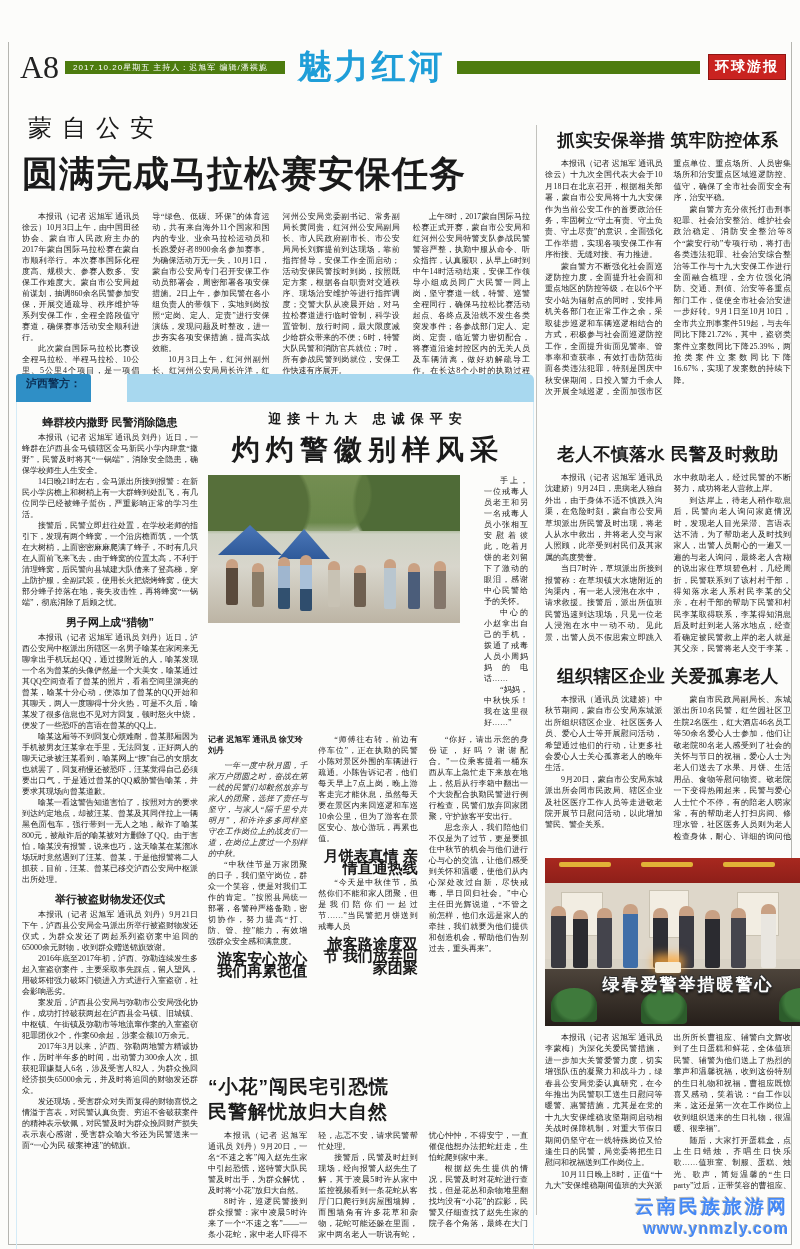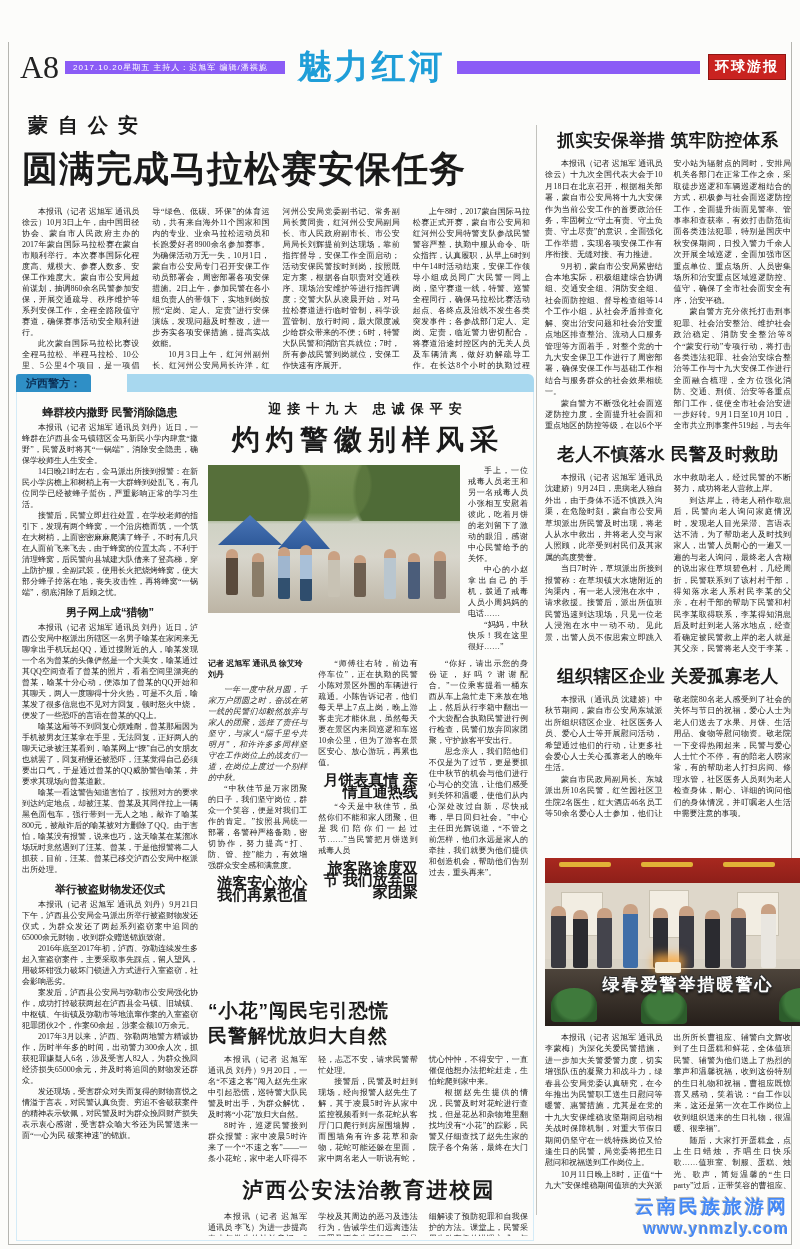--- a/index.html
+++ b/index.html
@@ -3,53 +3,53 @@
 <meta charset="utf-8">
 <style>
   html,body{margin:0;padding:0;}
   body{width:800px;height:1249px;background:#f4f4f2;font-family:"Liberation Serif",serif;}
   .page{position:relative;width:800px;height:1249px;background:#fcfcfa;color:#1a1a1a;overflow:hidden;}
   .frame{position:absolute;left:8px;right:8px;top:42px;bottom:4px;border-left:1px solid #b5b5b0;border-right:1px solid #b5b5b0;border-bottom:1px solid #b5b5b0;pointer-events:none;}
 
   
   header{position:absolute;left:20px;right:14px;top:44px;height:46px;display:flex;align-items:center;}
   .pnum{font-size:32px;line-height:32px;font-family:"Liberation Serif",serif;color:#222;margin-right:6px;}
-  .rule{height:13px;background:#8b5cf6;}
+  .rule{height:13px;background:#4d7c0f;}
   .rule.left{flex:1.05;display:flex;align-items:center;color:#fff;font-size:8px;letter-spacing:1px;padding-left:8px;white-space:nowrap;overflow:hidden;font-family:"Liberation Sans",sans-serif;}
   .rule.right{flex:1.2;}
   .banner{font-family:"Liberation Sans",sans-serif;font-weight:900;font-size:34px;color:#1f9ed8;letter-spacing:3px;margin:0 12px;white-space:nowrap;}
   .masthead{background:#c92320;color:#fff;font-family:"Liberation Sans",sans-serif;font-weight:900;font-size:14px;letter-spacing:2px;padding:3px 6px;margin-left:8px;border:1px solid #8f1512;white-space:nowrap;}
 
   .vdivider{position:absolute;left:536px;top:125px;bottom:34px;width:1px;background:#c2c2bd;}
 
   
   p{margin:0;text-indent:2em;text-align:justify;}
   .cols{text-align:justify;}
   .small{font-size:8px;line-height:11px;color:#222;}
 
   
   #marathon{position:absolute;left:22px;top:112px;width:508px;}
-  #marathon .kicker{font-family:"Liberation Sans",sans-serif;font-weight:700;font-size:20px;letter-spacing:10px;margin-left:6px;}
+  #marathon .kicker{font-family:"Liberation Sans",sans-serif;font-weight:400;font-size:24px;letter-spacing:10px;margin-left:6px;}
   #marathon h1{font-family:"Liberation Sans",sans-serif;font-weight:900;font-size:36px;letter-spacing:1px;margin:6px 0 12px 0;white-space:nowrap;}
   #marathon .body{column-count:4;column-gap:13px;height:168px;overflow:hidden;}
 
   
   #luxi{position:absolute;left:16px;top:374px;width:518px;height:868px;}
-  .luxi-bar{display:flex;height:18px;gap:36px;}
+  .luxi-bar{display:flex;height:28px;gap:36px;}
   .luxi-tab{background:#2f8fc6;color:#0b2f55;font-family:"Liberation Sans",sans-serif;font-weight:900;font-size:11px;line-height:18px;padding:0 10px;border-radius:3px 3px 0 0;}
   .luxi-bar-rest{flex:1;background:#a8d8ef;border-radius:0 6px 0 0;}
   .luxi-body{border:1px solid #d4ebf7;border-top:none;display:flex;gap:10px;padding:6px 5px 4px 5px;height:838px;overflow:hidden;}
   .luxi-left{width:176px;overflow:hidden;}
   .luxi-left h3{font-family:"Liberation Sans",sans-serif;font-weight:900;font-size:11px;text-align:center;margin:9px 0 4px 0;}
   .luxi-center{flex:1;overflow:hidden;}
 
   
   .f-kicker{font-family:"Liberation Sans",sans-serif;font-weight:700;font-size:13px;letter-spacing:6px;text-align:center;margin-top:2px;}
   .f-headline{font-family:"Liberation Sans",sans-serif;font-weight:900;font-size:28px;letter-spacing:6px;text-align:center;margin:3px 0 6px 0;}
-  .f-row{display:flex;gap:8px;}
+  .f-row{display:flex;gap:24px;}
   .f-photo{width:252px;height:148px;position:relative;overflow:hidden;background:linear-gradient(180deg,#7d955b 0%,#6b8a4d 32%,#cfd2c4 40%,#d8d6cc 62%,#bcb4a4 100%);flex:none;}
   .ph-canopy{position:absolute;top:0;left:0;right:0;height:38%;background:radial-gradient(circle at 18% 55%,#566f3a 0 26%,transparent 28%),radial-gradient(circle at 48% 35%,#68844675 0 30%,transparent 32%),radial-gradient(circle at 82% 50%,#4f6b37 0 28%,transparent 30%);}
   .ph-tent{position:absolute;width:64px;height:30px;background:linear-gradient(#4a76b8,#2f5a9a);clip-path:polygon(50% 0,100% 100%,0 100%);}
   .ph-person{position:absolute;width:12px;border-radius:6px 6px 2px 2px;}
   .f-side{flex:1;font-size:8px;line-height:11px;overflow:hidden;}
   .f-cols{column-count:3;column-gap:11px;height:332px;overflow:hidden;font-size:8px;line-height:11px;margin-top:6px;}
   .f-byline{font-weight:700;text-indent:0;margin-bottom:4px;font-family:"Liberation Sans",sans-serif;}
   .f-intro{font-style:italic;color:#2a2a2a;}
   .f-sub{break-inside:avoid;text-align:right;font-family:"Liberation Sans",sans-serif;font-weight:700;font-size:15px;margin:6px 0 3px 0;line-height:12px;}
 
@@ -212,37 +212,37 @@
       </div>
 
     </div>
   </section>
 
   <aside id="rightcol">
     <article>
       <h2>抓实安保举措 筑牢防控体系</h2>
       <div class="body2 h-a1 cols">
           <p>本报讯（记者 迟旭军 通讯员 徐云）十九次全国代表大会于10月18日在北京召开，根据相关部署，蒙自市公安局将十九大安保作为当前公安工作的首要政治任务，牢固树立“守土有责、守土负责、守土尽责”的意识，全面强化工作举措，实现各项安保工作有序衔接、无缝对接、有力推进。</p>
-          <p>9月初，蒙自市公安局紧密结合本地实际，积极组建综合协调组、交通安全组、消防安全组、社会面防控组、督导检查组等14个工作小组，从社会矛盾排查化解、突出治安问题和社会治安重点地区排查整治、流动人口服务管理等方面着手，对整个党的十九大安全保卫工作进行了周密部署，确保安保工作与基础工作相结合与服务群众的社会效果相统一。</p>
           <p>蒙自警方不断强化社会面巡逻防控力度，全面提升社会面和重点地区的防控等级，在以6个平安小站为辐射点的同时，安排局机关各部门在正常工作之余，采取徒步巡逻和车辆巡逻相结合的方式，积极参与社会面巡逻防控工作，全面提升街面见警率、管事率和查获率，有效打击防范街面各类违法犯罪，特别是国庆中秋安保期间，日投入警力千余人次开展全域巡逻，全面加强市区重点单位、重点场所、人员密集场所和治安重点区域巡逻防控、值守，确保了全市社会面安全有序，治安平稳。</p>
           <p>蒙自警方充分依托打击刑事犯罪、社会治安整治、维护社会政治稳定、消防安全整治等8个“蒙安行动”专项行动，将打击各类违法犯罪、社会治安综合整治等工作与十九大安保工作进行全面融合梳理，全方位强化消防、交通、刑侦、治安等各重点部门工作，促使全市社会治安进一步好转。9月1日至10月10日，全市共立刑事案件519起，与去年同比下降21.72%，其中，盗窃类案件立案数同比下降25.39%，两抢类案件立案数同比下降16.67%，实现了发案数的持续下降。</p>
         </div>
     </article>
     <article>
       <h2>老人不慎落水 民警及时救助</h2>
       <div class="body2 h-a2 cols">
           <p>本报讯（记者 迟旭军 通讯员 沈建娇）9月24日，患病老人独自外出，由于身体不适不慎跌入沟渠，在危险时刻，蒙自市公安局草坝派出所民警及时出现，将老人从水中救出，并将老人交与家人照顾，此举受到村民们及其家属的高度赞誉。</p>
           <p>当日7时许，草坝派出所接到报警称：在草坝镇大水塘附近的沟渠内，有一老人浸泡在水中，请求救援。接警后，派出所值班民警迅速到达现场，只见一位老人浸泡在水中一动不动。见此景，出警人员不假思索立即跳入水中救助老人，经过民警的不断努力，成功将老人营救上岸。</p>
           <p>到达岸上，待老人稍作歇息后，民警向老人询问家庭情况时，发现老人目光呆滞、言语表达不清，为了帮助老人及时找到家人，出警人员耐心的一遍又一遍的与老人询问，最终老人含糊的说出家住草坝碧色村，几经周折，民警联系到了该村村干部，得知落水老人系村民李某的父亲，在村干部的帮助下民警和村民李某取得联系，李某得知消息后及时赶到老人落水地点，经查看确定被民警救上岸的老人就是其父亲，民警将老人交于李某，同时叮嘱家属平时不要让老人独自出门，外出时家中要有人陪伴老人，以免老人再独自外出找不到家人。</p>
         </div>
     </article>
     <article>
       <h2>组织辖区企业 关爱孤寡老人</h2>
       <div class="body2 h-a3 cols">
           <p>本报讯（通讯员 沈建娇）中秋节期间，蒙自市公安局东城派出所组织辖区企业、社区医务人员、爱心人士等开展慰问活动，希望通过他们的行动，让更多社会爱心人士关心孤寡老人的晚年生活。</p>
+          <p>9月20日，蒙自市公安局东城派出所会同市民政局、辖区企业及社区医疗工作人员等走进敬老院开展节日慰问活动，以此增加警民、警企关系。</p>
           <p>蒙自市民政局副局长、东城派出所10名民警，红竺园社区卫生院2名医生，红大酒店46名员工等50余名爱心人士参加，他们让敬老院80名老人感受到了社会的关怀与节日的祝福，爱心人士为老人们送去了水果、月饼、生活用品、食物等慰问物资。敬老院一下变得热闹起来，民警与爱心人士忙个不停，有的陪老人唠家常，有的帮助老人打扫房间、修理水管，社区医务人员则为老人检查身体，耐心、详细的询问他们的身体情况，并叮嘱老人生活中需要注意的事项。</p>
         </div>
     </article>
 
     <div class="g-photo">
       <div class="gp-banner"></div>
       <div class="gp-chip" style="left:14px;width:52px;"></div>
       <div class="gp-chip" style="left:96px;width:52px;"></div>
       <div class="gp-chip" style="left:178px;width:52px;"></div>
       <div class="gp-wall"></div>

